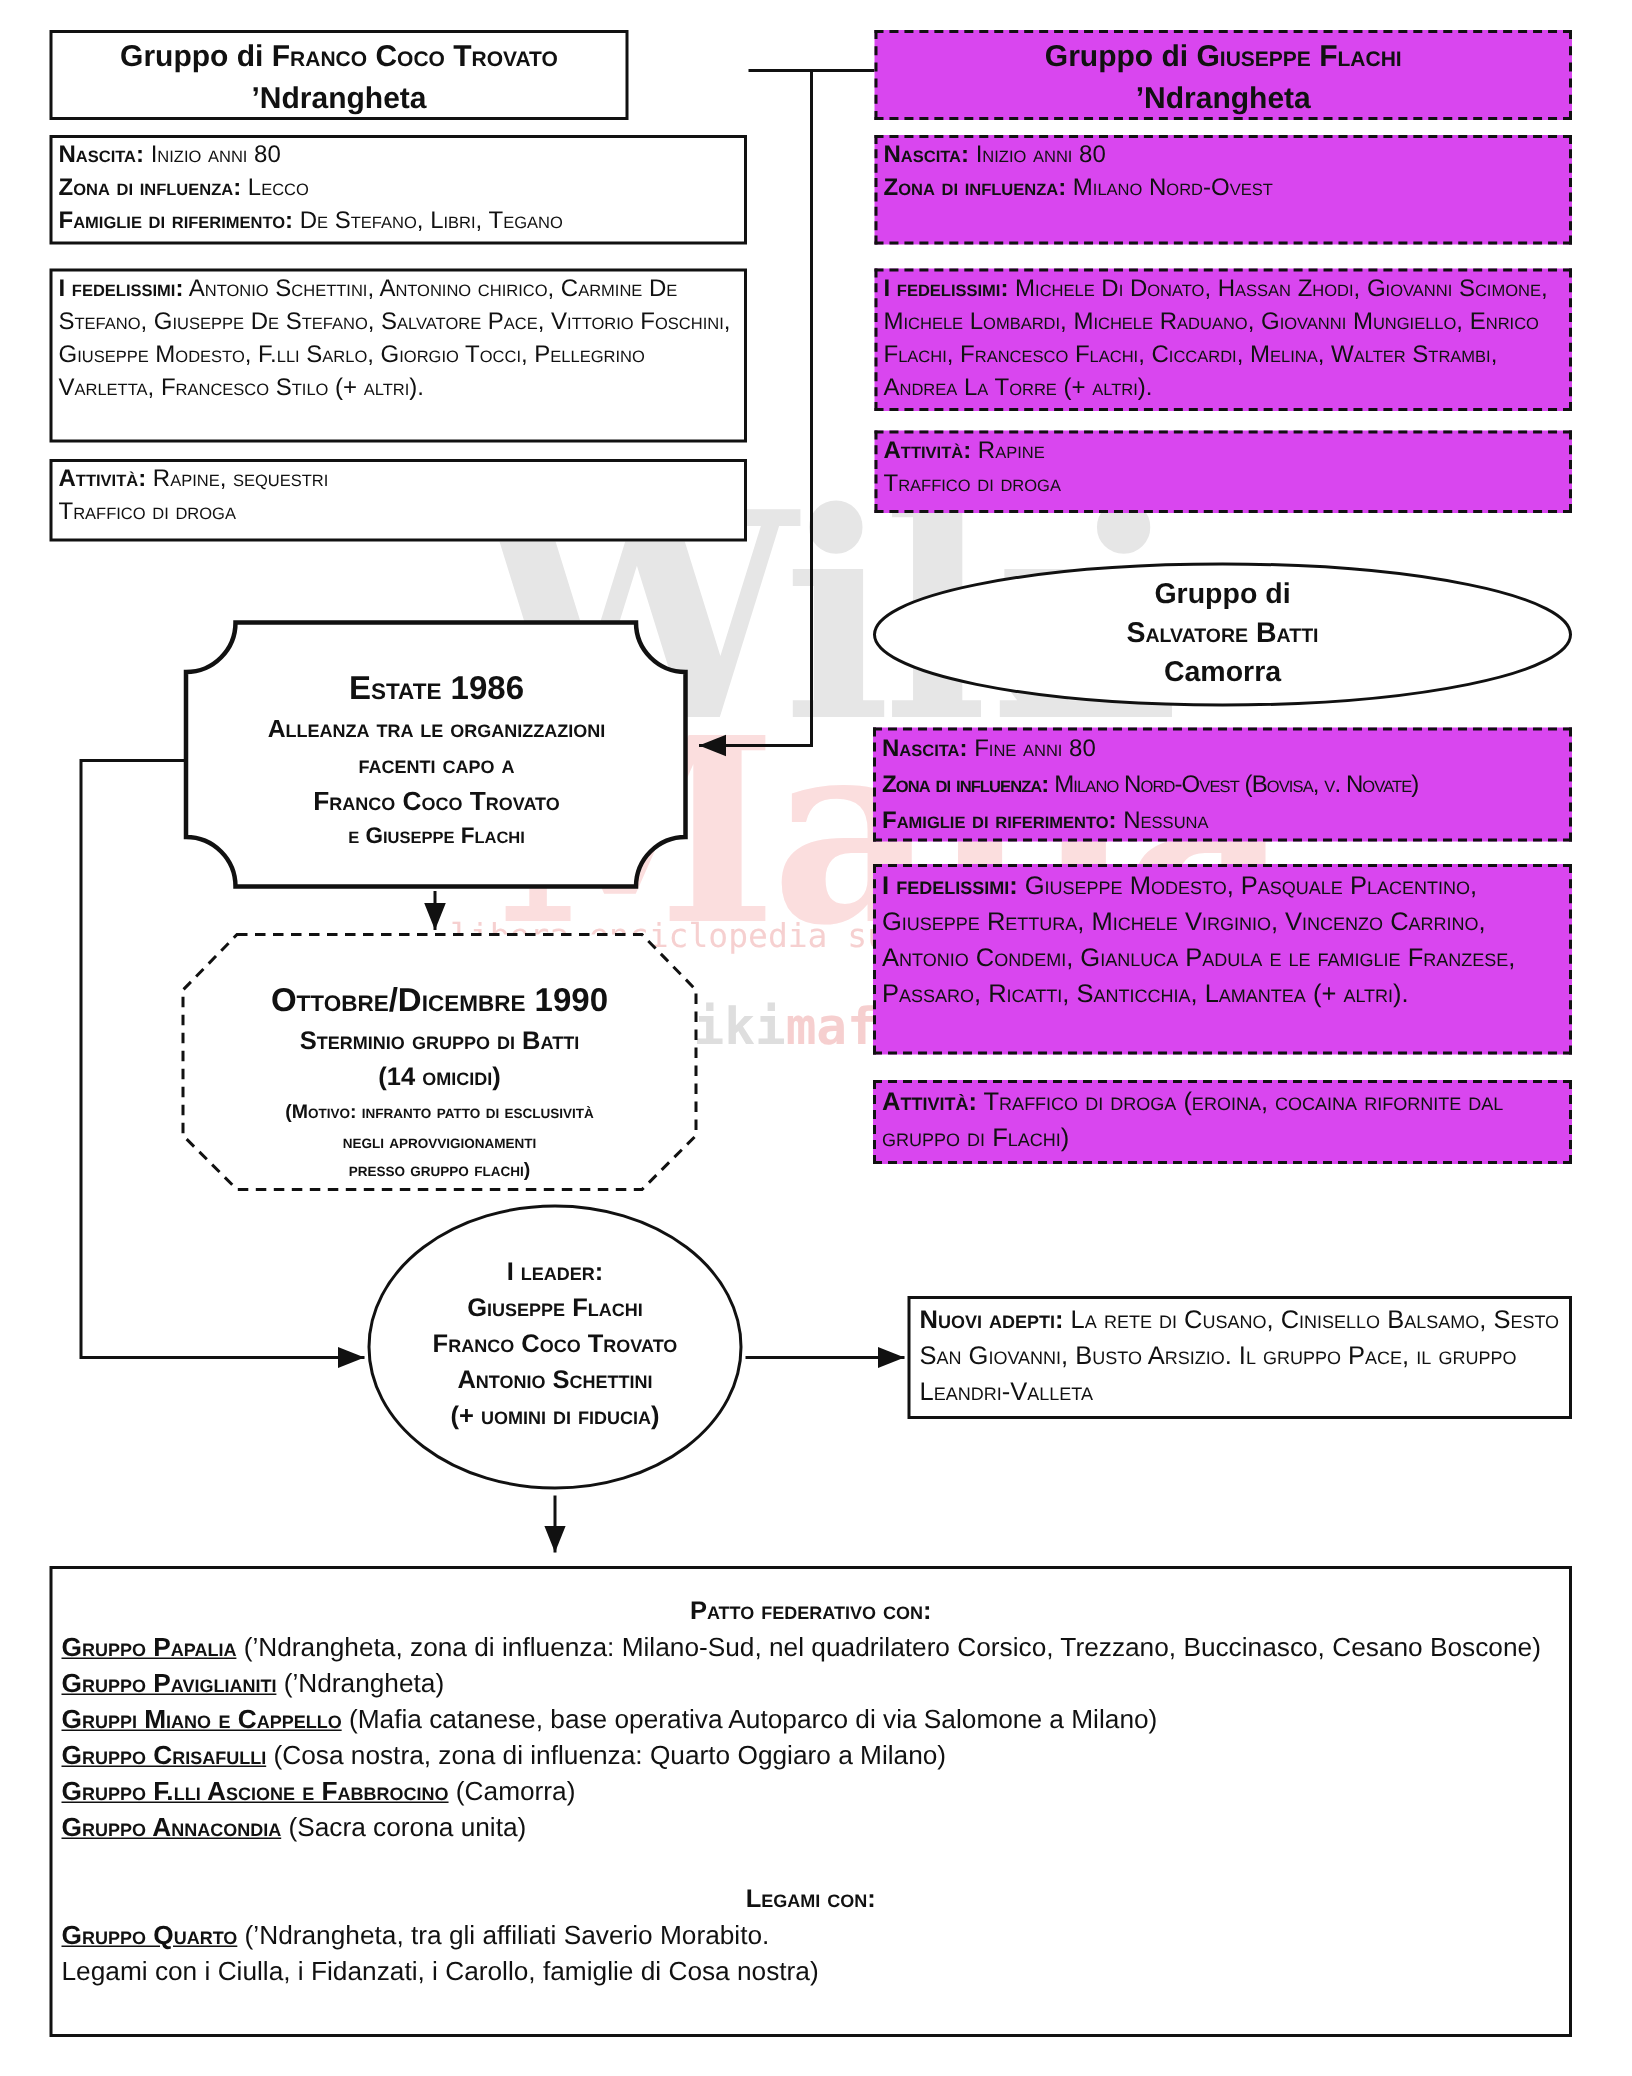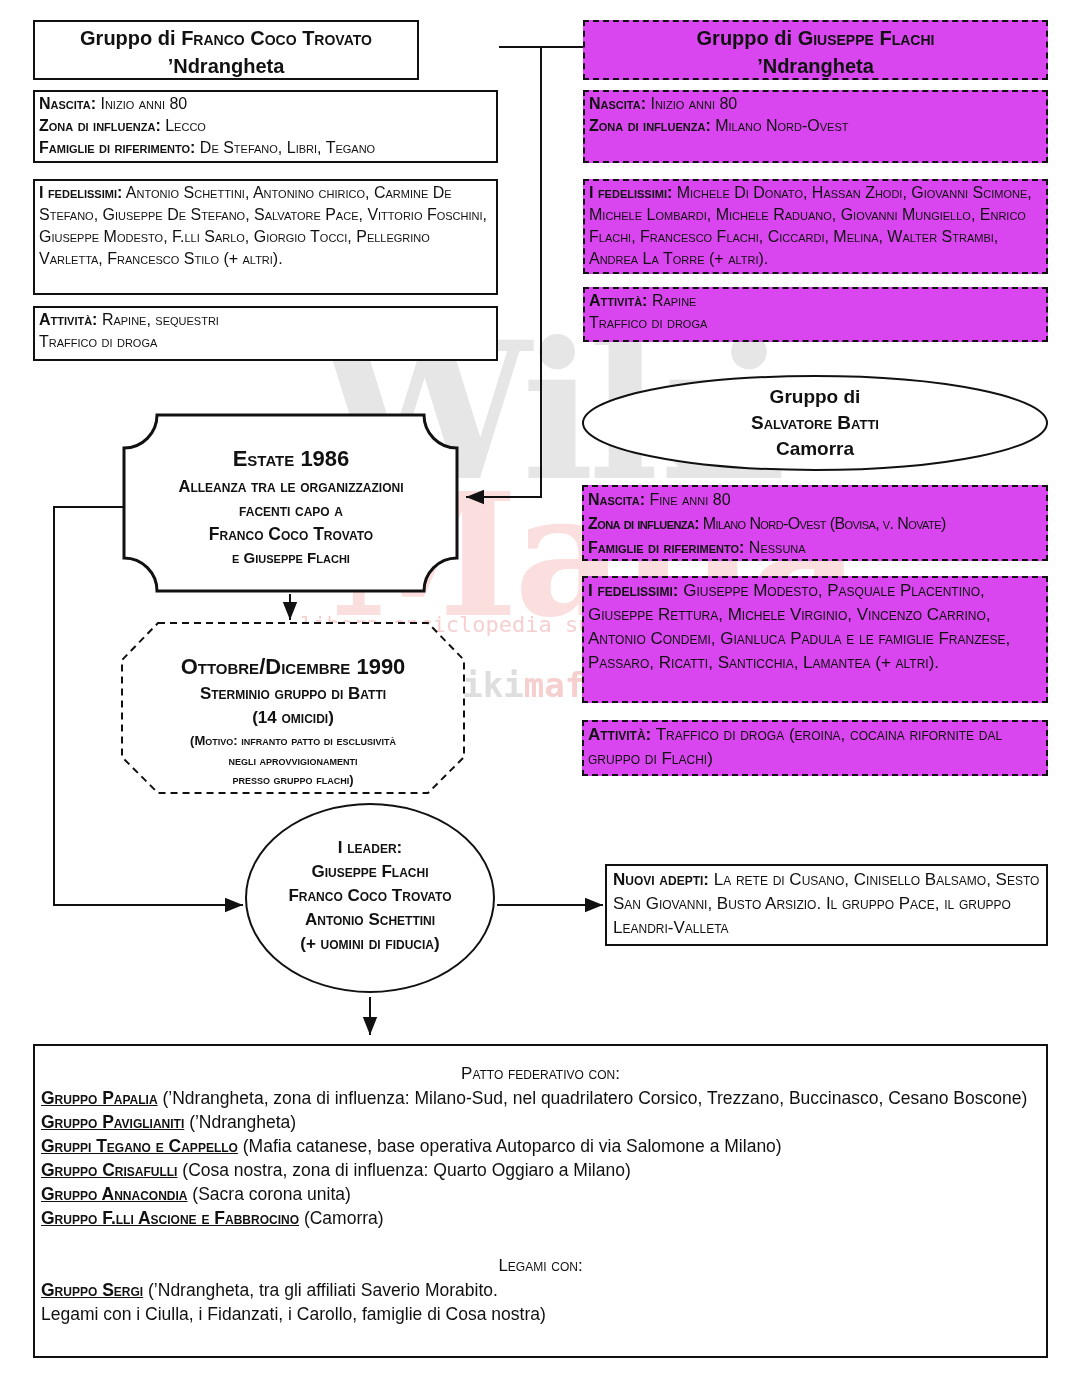--- a/index.html
+++ b/index.html
@@ -11,21 +11,21 @@
   .sc { font-variant: small-caps; }
   .b { font-weight: bold; }
   .title { text-align: center; font-weight: bold; font-size: 20px; line-height: 28px; }
   .info { font-size: 16px; line-height: 22px; padding: 1px 4px; font-variant: small-caps; }
   .info .k { font-weight: bold; }
   .ctr { text-align: center; }
   svg.lines { position: absolute; left: 0; top: 0; pointer-events: none; }
   .wm { position: absolute; font-family: "DejaVu Serif", serif; font-weight: bold; }
   .underline { text-decoration: underline; font-weight: bold; font-variant: small-caps; }
   .patto { font-size: 17.5px; line-height: 24px; padding: 6px 6px; font-family: "Liberation Sans", sans-serif; }
-  .patto-h { text-align: center; font-weight: normal; font-variant: small-caps; font-size: 17px; }
+  .patto-h { text-align: center; font-weight: bold; font-variant: small-caps; font-size: 17px; }
 </style>
 </head>
 <body>
 
 <div class="wm" style="left:318px; top:300px; font-size:190px; color:#e6e6e6; letter-spacing:-6px; z-index:0;">Wiki</div>
 <div class="wm" style="left:330px; top:455px; font-size:170px; color:#fbdede; letter-spacing:-4px; z-index:0;">Mafia</div>
 <div class="wm" style="left:300px; top:612px; font-size:22px; font-weight:normal; color:#f6d0d0; font-family:'DejaVu Sans Mono', monospace; z-index:0;">libera enciclopedia sulle mafie</div>
 <div class="wm" style="left:360px; top:665px; font-size:34px; font-family:'DejaVu Sans Mono', monospace; z-index:0;">
   <span style="color:#dedede;">www.wiki</span><span style="color:#f6cfcf;">mafia</span><span style="color:#dedede;">.it</span>
 </div>
@@ -133,20 +133,20 @@
 </div>
 
 <div class="abs solid info" style="left:605px; top:864px; width:443px; height:82px; line-height:24px; font-size:17px; padding:2px 6px; z-index:2;">
   <span class="k">Nuovi adepti:</span><span> La rete di Cusano, Cinisello Balsamo, Sesto San Giovanni, Busto Arsizio. Il gruppo Pace, il gruppo Leandri-Valleta</span>
 </div>
 
 <div class="abs solid patto" style="left:33px; top:1044px; width:1015px; height:314px; z-index:2;">
   <div class="patto-h" style="margin-top:10px;">Patto federativo con:</div>
   <div><span class="underline">Gruppo Papalia</span><span> (’Ndrangheta, zona di influenza: Milano-Sud, nel quadrilatero Corsico, Trezzano, Buccinasco, Cesano Boscone)</span></div>
   <div><span class="underline">Gruppo Paviglianiti</span><span> (’Ndrangheta)</span></div>
-  <div><span class="underline">Gruppi Tegano e Cappello</span><span> (Mafia catanese, base operativa Autoparco di via Salomone a Milano)</span></div>
+  <div><span class="underline">Gruppi Miano e Cappello</span><span> (Mafia catanese, base operativa Autoparco di via Salomone a Milano)</span></div>
   <div><span class="underline">Gruppo Crisafulli</span><span> (Cosa nostra, zona di influenza: Quarto Oggiaro a Milano)</span></div>
+  <div><span class="underline">Gruppo F.lli Ascione e Fabbrocino</span><span> (Camorra)</span></div>
   <div><span class="underline">Gruppo Annacondia</span><span> (Sacra corona unita)</span></div>
-  <div><span class="underline">Gruppo F.lli Ascione e Fabbrocino</span><span> (Camorra)</span></div>
   <div class="patto-h" style="margin-top:24px;">Legami con:</div>
-  <div><span class="underline">Gruppo Sergi</span><span> (’Ndrangheta, tra gli affiliati Saverio Morabito.</span></div>
+  <div><span class="underline">Gruppo Quarto</span><span> (’Ndrangheta, tra gli affiliati Saverio Morabito.</span></div>
   <div>Legami con i Ciulla, i Fidanzati, i Carollo, famiglie di Cosa nostra)</div>
 </div>
 
 </body></html>

